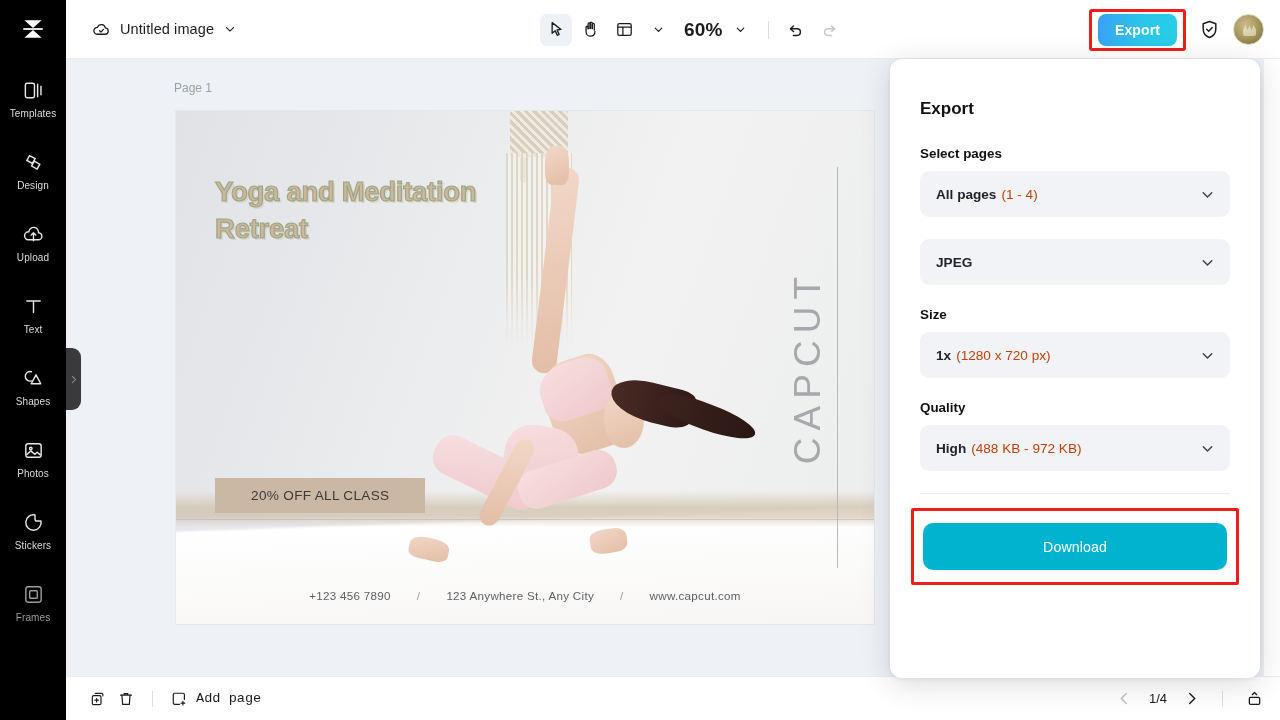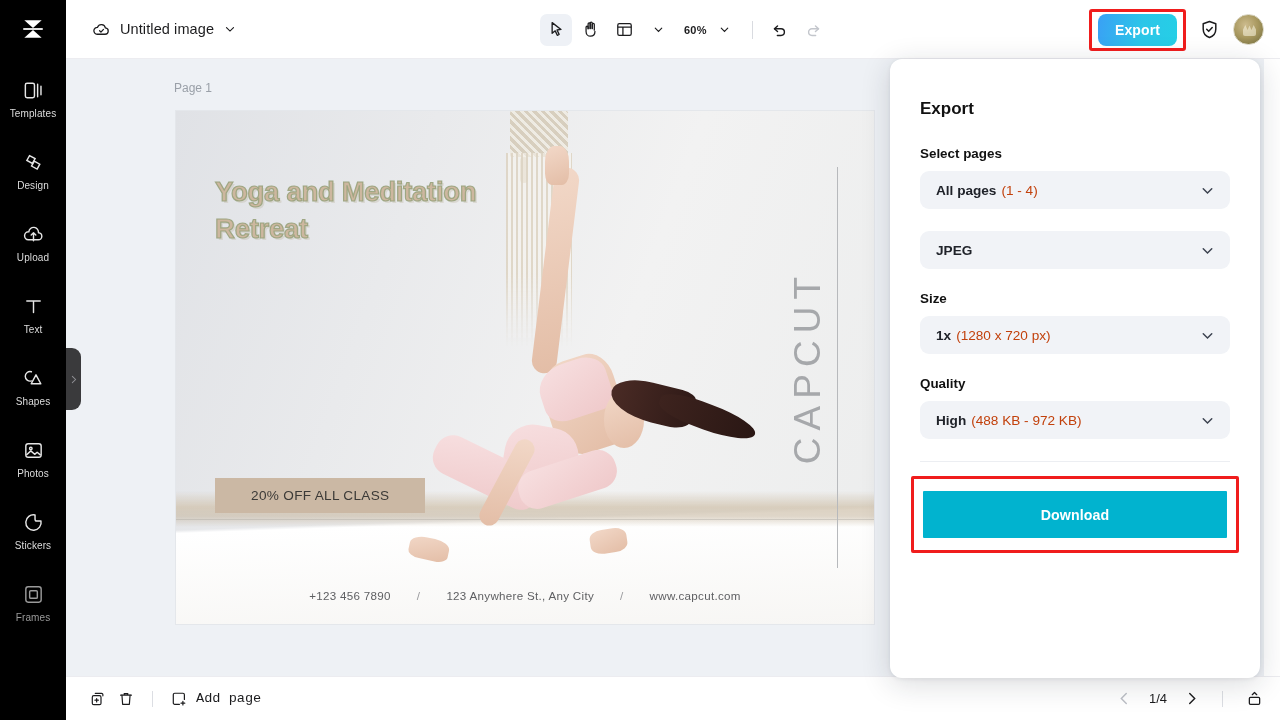--- a/index.html
+++ b/index.html
@@ -27,21 +27,21 @@
   .center-tools {
     position: absolute; left: 540px; top: 0; height: 59px;
     display: flex; align-items: center; gap: 2px;
   }
   .tool-btn {
     width: 32px; height: 32px; border-radius: 7px;
     display: flex; align-items: center; justify-content: center;
     cursor: pointer; background: transparent;
   }
   .tool-btn.active { background: #eef1f6; }
-  .zoom-val { font-size: 11px; font-weight: 700; color: #1c1c1e; margin-left: 8px; letter-spacing:.2px;}
+  .zoom-val { font-size: 19px; font-weight: 700; color: #1c1c1e; margin-left: 8px; letter-spacing:.2px;}
   .vdiv { width: 1px; height: 18px; background: #d9dbe0; margin: 0 9px; }
 
   .right-tools {
     position: absolute; right: 16px; top: 0; height: 59px;
     display: flex; align-items: center; gap: 13px;
   }
   .export-hl {
     border: 3px solid #f01d1d; border-radius: 3px; padding: 2px 6px;
     display: flex; align-items: center; background: #fff;
   }
@@ -191,35 +191,35 @@
   
   .export-panel {
     position: absolute; right: 20px; top: 59px; width: 370px; height: 619px;
     background: #ffffff; border-radius: 12px;
     box-shadow: 0 6px 30px rgba(22,28,45,.16), 0 1px 4px rgba(22,28,45,.08);
     padding: 40px 30px 0 30px; z-index: 40;
   }
   .panel-title { font-size: 17px; font-weight: 700; color: #111; margin-bottom: 27px; }
   .field-label { font-size: 13.4px; font-weight: 700; color: #111; margin-bottom: 10px; }
   .select {
-    height: 38px; background: #f1f3f7; border-radius: 9px;
+    height: 46px; background: #f1f3f7; border-radius: 9px;
     display: flex; align-items: center; padding: 0 14px 0 16px;
     margin-bottom: 22px; cursor: pointer;
   }
   .select .main { font-size: 13.6px; font-weight: 700; color: #20232a; }
   .select .sub { font-size: 13.6px; color: #c2410c; margin-left: 5px; }
   .select .spacer { flex: 1; }
   .panel-rule { height: 1px; background: #eceef2; margin: 8px 0 0 0; }
   .dl-hl {
     margin: 14px -9px 0 -9px; border: 3px solid #f01d1d; border-radius: 2px;
     padding: 12px 9px; background: #ffffff;
   }
   .download-btn {
-    width: 100%; height: 47px; border: none; border-radius: 1px;
-    background: #01b3cf; color: #fff; font-size: 14.2px; font-weight: 700;
+    width: 100%; height: 47px; border: none; border-radius: 10px;
+    background: #01b3cf; color: #fff; font-size: 14.2px; font-weight: 400;
     cursor: pointer; letter-spacing: .1px;
   }
 
   
   .bottombar {
     position: absolute; left: 66px; bottom: 0; width: 1214px; height: 44px;
     background: #ffffff; display: flex; align-items: center;
     padding: 0 16px 0 18px; border-top: 1px solid #ececf0; z-index: 35;
   }
   .bb-btn { display: flex; align-items: center; gap: 8px; cursor: pointer; padding: 5px; border-radius: 6px; }

